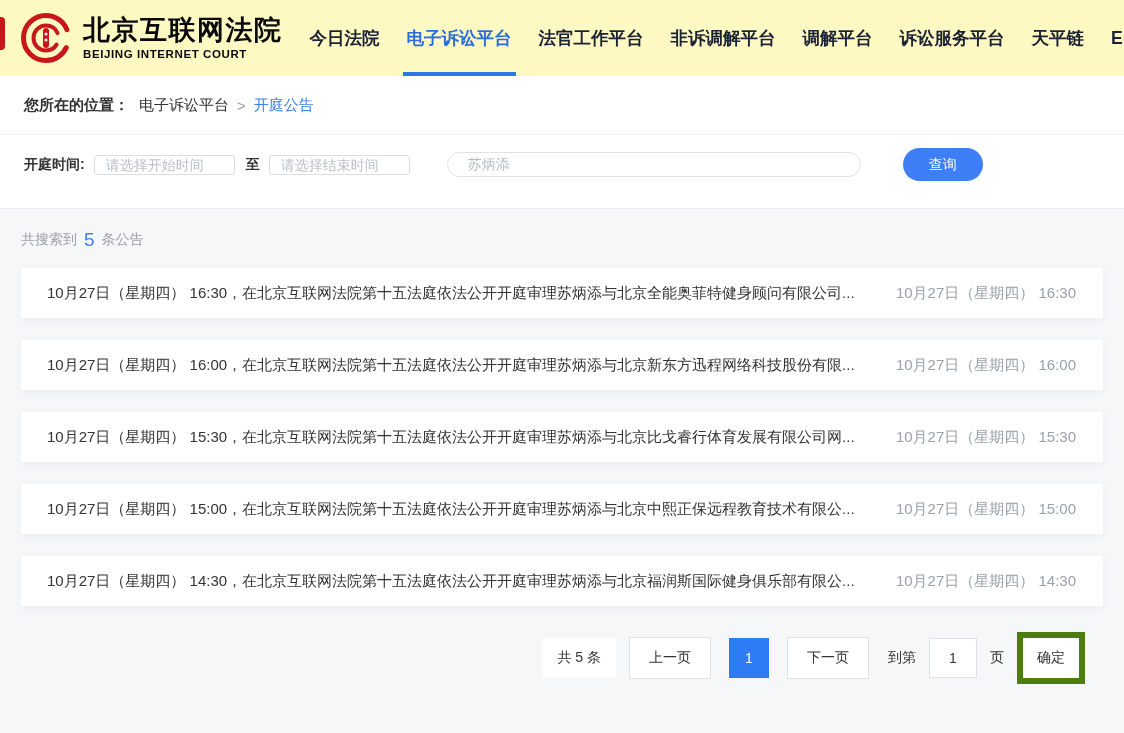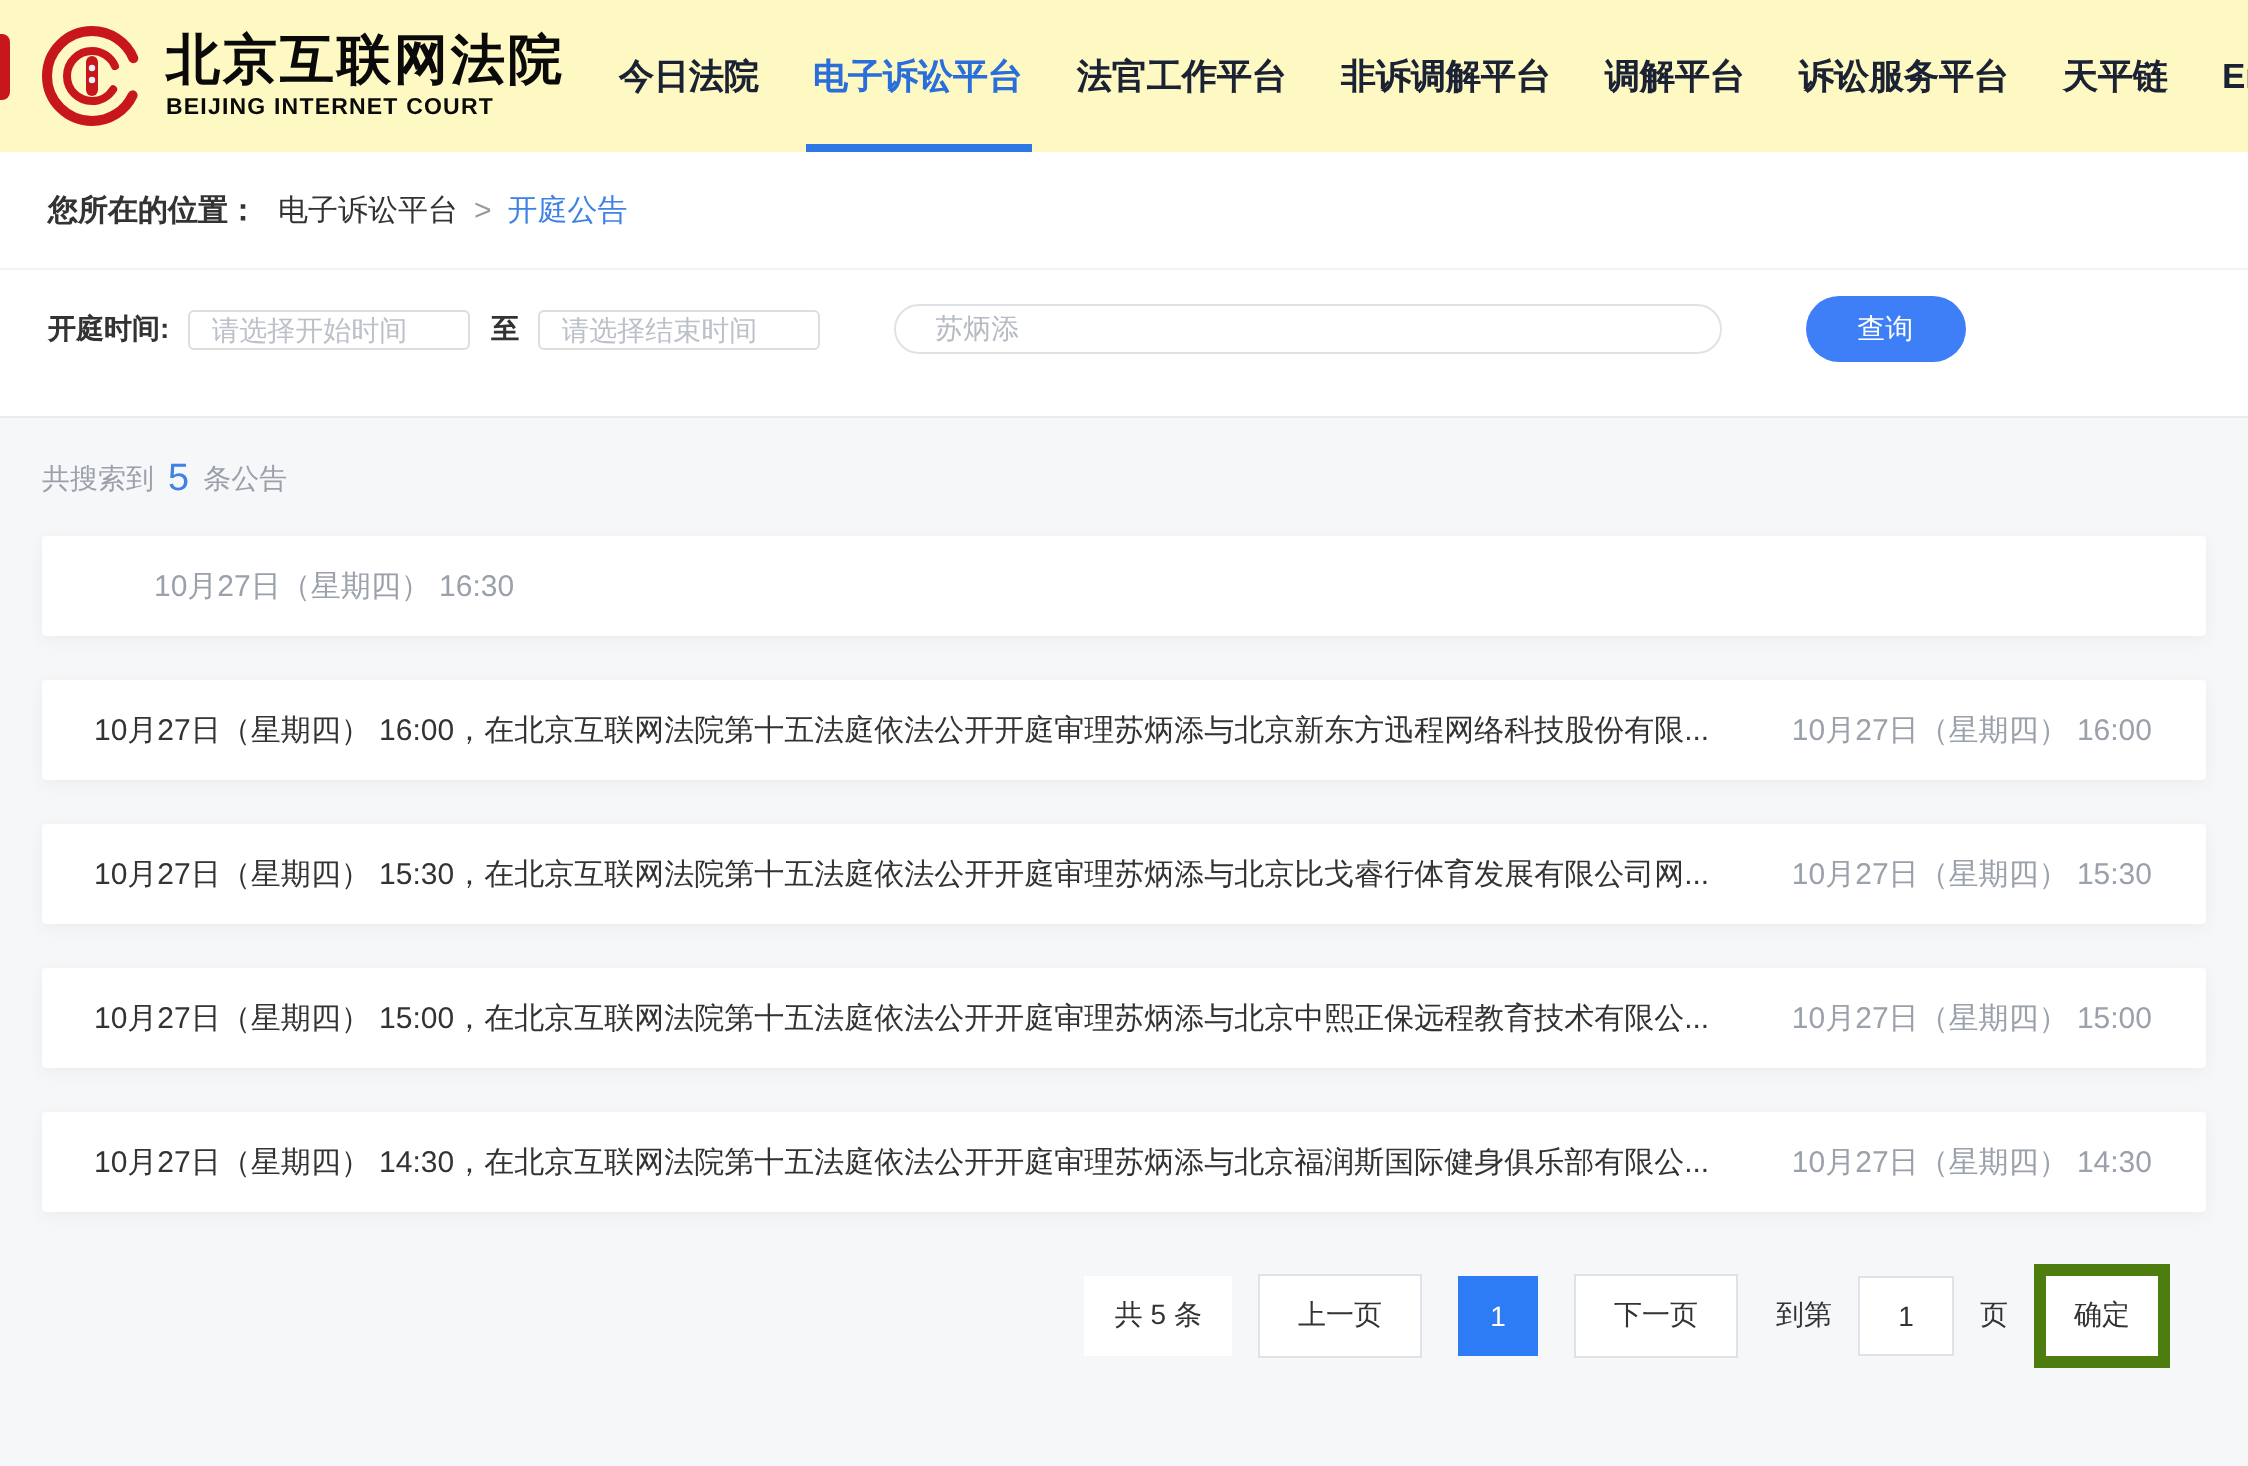--- a/index.html
+++ b/index.html
@@ -214,20 +214,21 @@
 </div>
 
 <div class="results">
   <div class="summary">
     <span>共搜索到</span>
     <span class="summary-count">5</span>
     <span>条公告</span>
   </div>
 
   <div class="card">
+    <span class="card-text">10月27日（星期四） 16:30，在北京互联网法院第十五法庭依法公开开庭审理苏炳添与北京全能奥菲特健身顾问有限公司...</span>
     <span class="card-date">10月27日（星期四） 16:30</span>
   </div>
   <div class="card">
     <span class="card-text">10月27日（星期四） 16:00，在北京互联网法院第十五法庭依法公开开庭审理苏炳添与北京新东方迅程网络科技股份有限...</span>
     <span class="card-date">10月27日（星期四） 16:00</span>
   </div>
   <div class="card">
     <span class="card-text">10月27日（星期四） 15:30，在北京互联网法院第十五法庭依法公开开庭审理苏炳添与北京比戈睿行体育发展有限公司网...</span>
     <span class="card-date">10月27日（星期四） 15:30</span>
   </div>

